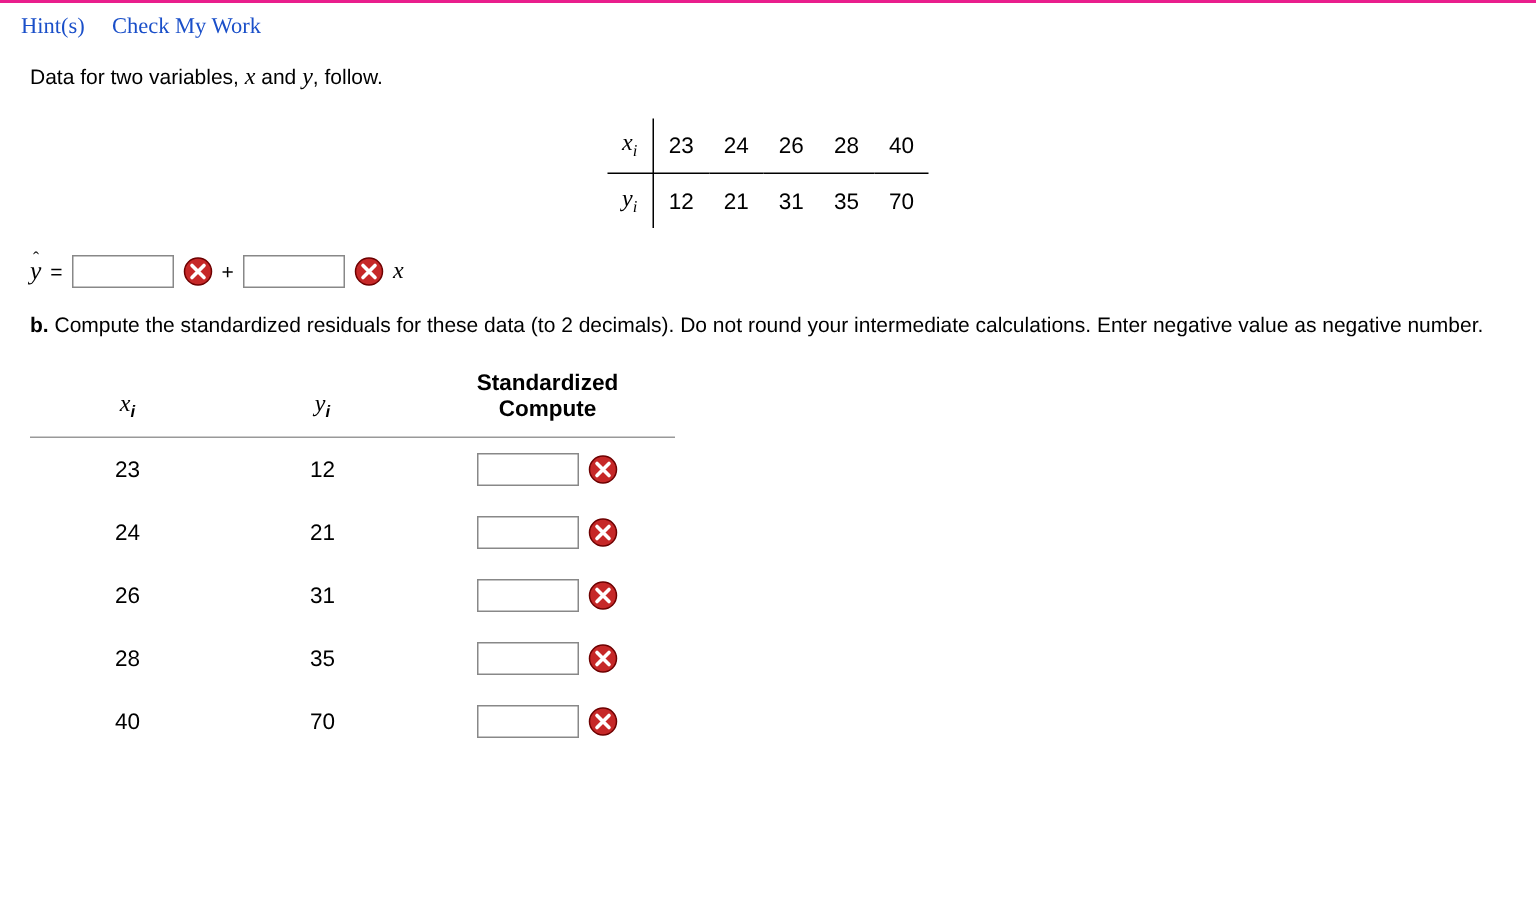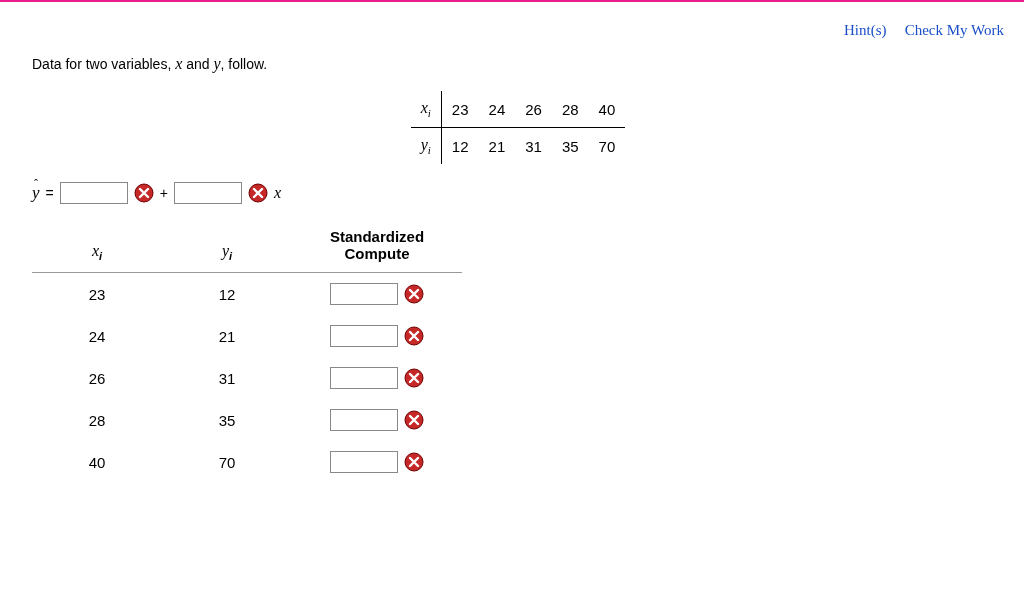--- a/index.html
+++ b/index.html
@@ -6,31 +6,31 @@
   body {
     margin: 0;
     padding: 0;
     font-family: Verdana, Geneva, sans-serif;
     font-size: 14px;
     color: #000;
     background: #fff;
   }
   .top-border { border-top: 2px solid #e91e8c; }
   .top-links {
-    text-align: right;
-    padding: 19px 20px 6px 0;
+    text-align: left;
+    padding: 7px 20px 6px 0;
     font-size: 15px;
   }
   .top-links a {
     color: #1a4fc9;
     text-decoration: none;
     margin-left: 14px;
     font-family: Georgia, 'Times New Roman', serif;
   }
-  .content { padding: 10px 20px 20px 32px; }
+  .content { padding: 10px 20px 20px 20px; }
   .intro { margin-bottom: 18px; }
   .mathvar { font-style: italic; font-family: 'Times New Roman', serif; font-size: 16px; }
   .sub { font-style: italic; font-size: 11px; vertical-align: sub; }
   .data-table {
     margin: 12px auto 18px auto;
     border-collapse: collapse;
   }
   .data-table td {
     padding: 8px 10px;
     text-align: center;
@@ -122,20 +122,23 @@
     <input class="ans" type="text" style="">
     <span class="xicon">
       <svg viewBox="0 0 20 20">
           <circle cx="10" cy="10" r="9" fill="#c62828" stroke="#6e0000" stroke-width="1"></circle>
           <path d="M6 6 L14 14 M14 6 L6 14" stroke="#fff" stroke-width="2.4" stroke-linecap="round"></path>
         </svg>
     </span>
     <span class="mathvar">x</span>
   </div>
 
+  <div class="part">
+    <b>b.</b><span> Compute the standardized residuals for these data (to 2 decimals). Do not round your intermediate calculations. Enter negative value as negative number.</span>
+  </div>
 
   <table class="res-table">
     <tbody>
         <tr>
       <th class="col-x"><span class="mathvar">x</span><span class="sub">i</span></th>
       <th class="col-y"><span class="mathvar">y</span><span class="sub">i</span></th>
       <th class="col-r">
         <div>Standardized</div>
         <div>Compute</div>
       </th>

